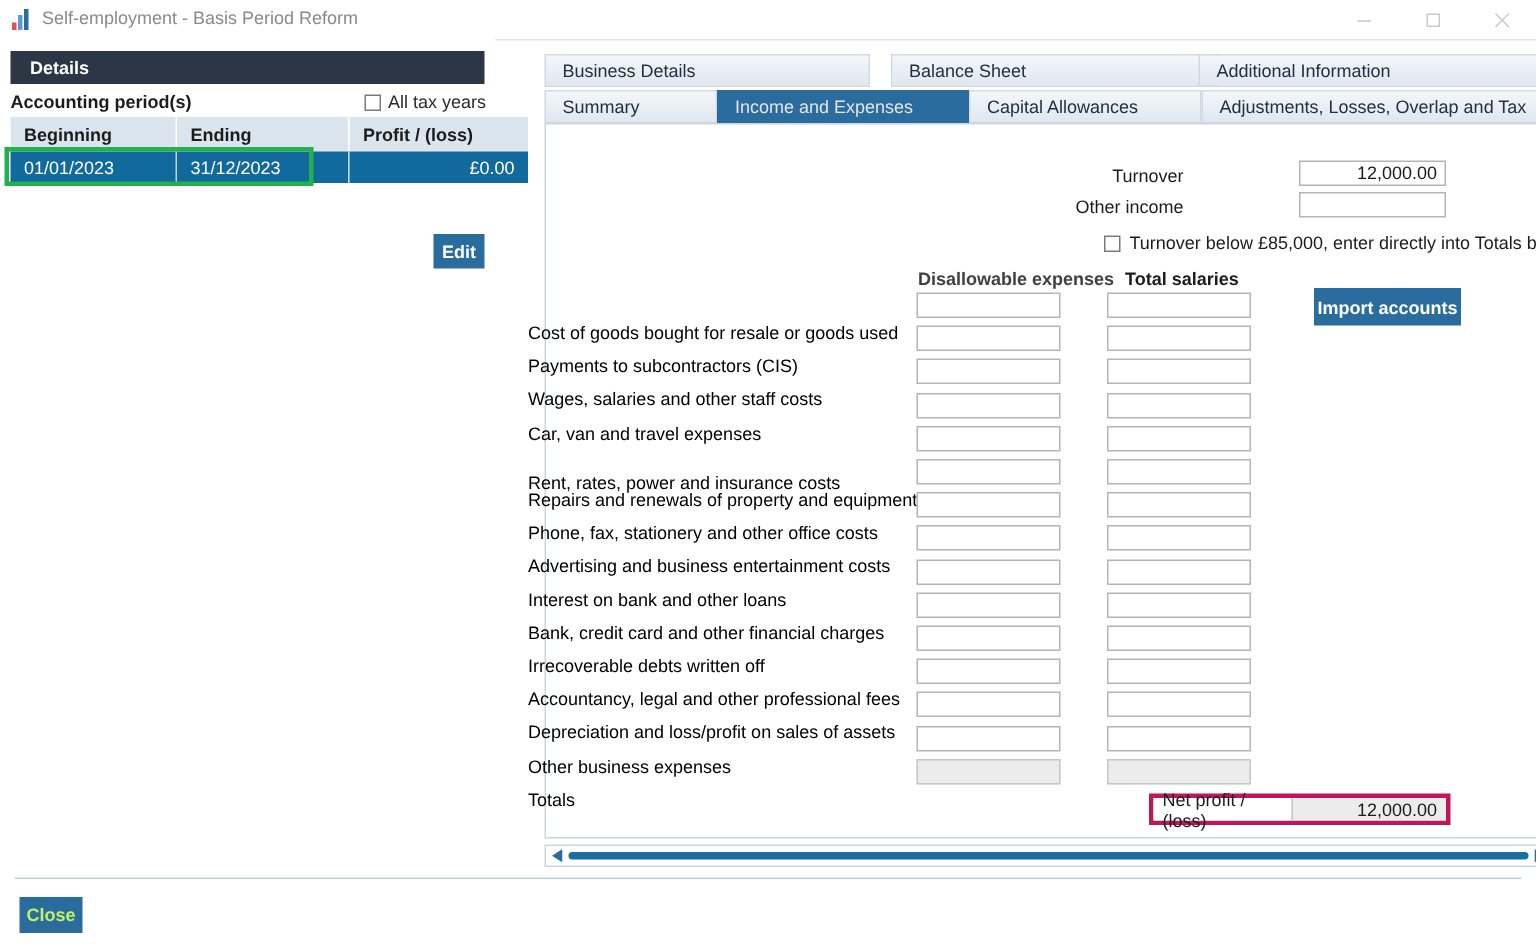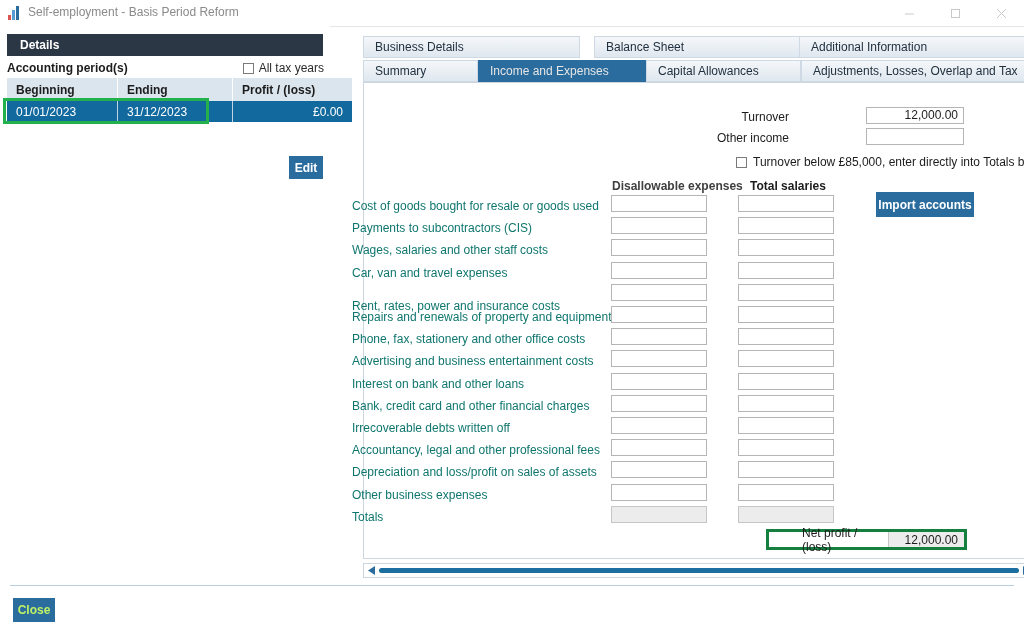--- a/index.html
+++ b/index.html
@@ -147,27 +147,27 @@
   }
 
   #hdr-disallowable{position:absolute;left:612px;top:179px;font-weight:bold;font-size:12px;color:#404040;}
   #hdr-total{position:absolute;left:750px;top:179px;font-weight:bold;font-size:12px;color:#1c1c1c;}
   #import-accounts-button{
     position:absolute;left:876px;top:192px;width:98px;height:25px;
     background:#2a6c9e;color:#ffffff;font-weight:bold;font-size:12px;
     display:flex;align-items:center;justify-content:center;border:0;
   }
 
-  .exp-label{position:absolute;left:352px;font-size:12px;color:#0f766e;white-space:nowrap;}
+  .exp-label{position:absolute;left:352px;font-size:12px;color:#000000;white-space:nowrap;margin-top:16px;}
   .exp-dis{position:absolute;left:611px;width:96px;}
   .exp-tot{position:absolute;left:738px;width:96px;}
 
   #netprofit-group{
     position:absolute;left:766px;top:529px;width:201px;height:21px;
-    border:3px solid #15803d;box-sizing:border-box;display:flex;align-items:stretch;padding-left:27px;
+    border:3px solid #be185d;box-sizing:border-box;display:flex;align-items:stretch;
   }
   #netprofit-label{
     flex:0 0 92px;background:#ffffff;display:flex;align-items:center;
     font-size:12px;color:#1c1c1c;padding-left:6px;box-sizing:border-box;
   }
   #netprofit-field{
     flex:1;background:#ececec;border-left:1px solid #c6c6c6;
     display:flex;align-items:center;justify-content:flex-end;
     font-size:12px;color:#1c1c1c;padding-right:6px;box-sizing:border-box;
   }

